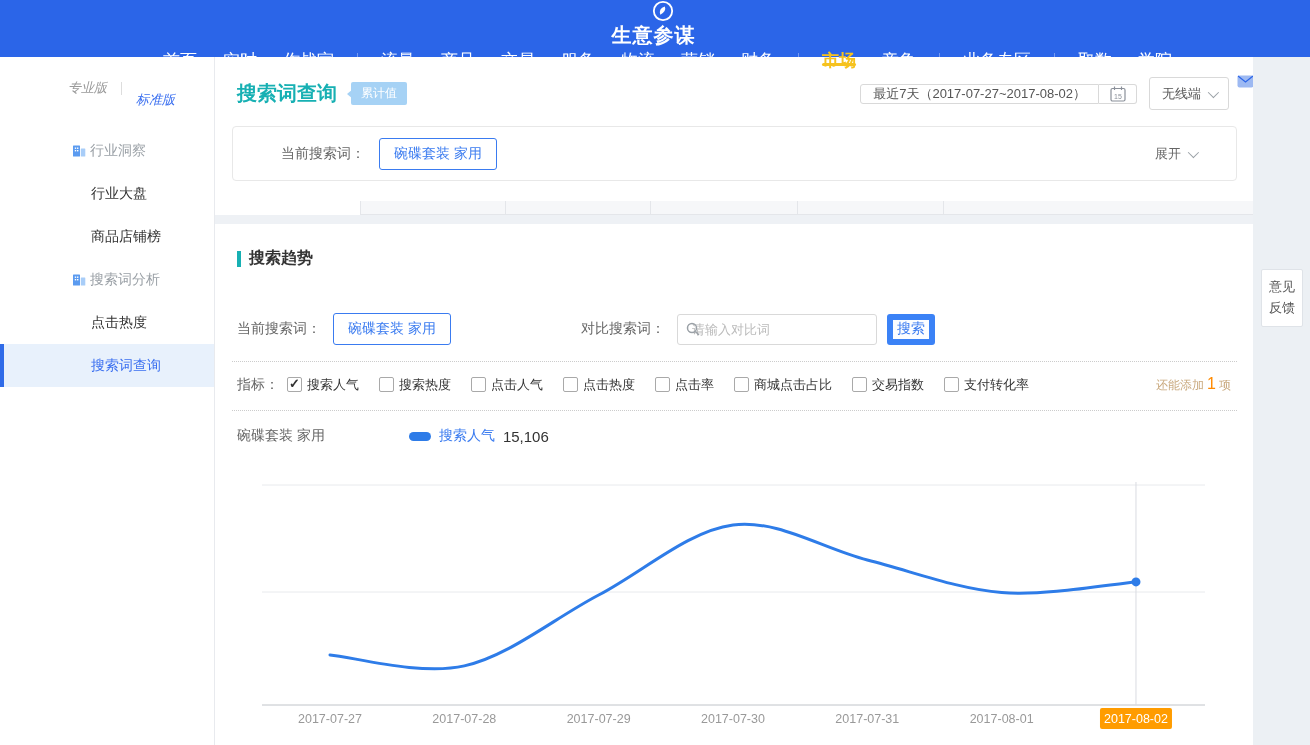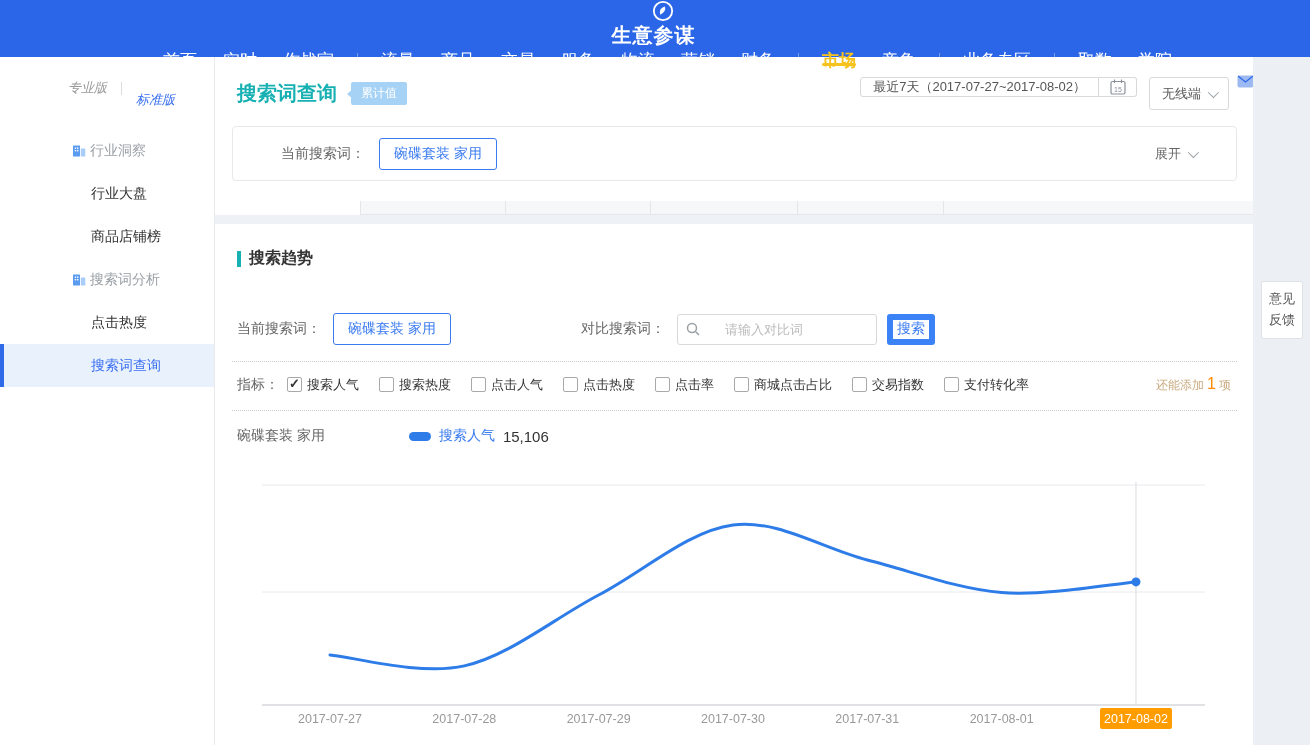--- a/index.html
+++ b/index.html
@@ -39,21 +39,21 @@
   .menu-row.item.active::before { content:""; position:absolute; left:0; top:0; bottom:0; width:4px; background:#2f6be8; }
 
   
   .content { width:1038px; flex:none; display:flex; flex-direction:column; background:#eef1f5; }
   .header-card { background:#fff; padding-bottom:2px; }
   .title-row { display:flex; align-items:center; padding:20px 24px 0 22px; }
   .page-title { font-size:20px; font-weight:bold; color:#17b0b3; }
   .title-badge { position:relative; margin-left:14px; background:#a6d2f5; color:#fff; font-size:12px; padding:3px 10px; border-radius:2px; }
   .title-badge::before { content:""; position:absolute; left:-9px; top:50%; transform:translateY(-50%); border:5px solid transparent; border-right:6px solid #a6d2f5; }
   .title-spacer { flex:1; }
-  .date-group { display:flex; align-items:flex-start; height:33px; }
+  .date-group { display:flex; align-items:center; height:33px; }
   .date-box { display:flex; align-items:center; padding:0 12px; border:1px solid #d9d9d9; border-radius:3px 0 0 3px; font-size:13px; color:#555; background:#fff; cursor:pointer; white-space:nowrap; }
   .cal-box { width:38px; border:1px solid #d9d9d9; border-left:none; border-radius:0 3px 3px 0; display:flex; align-items:center; justify-content:center; background:#fff; cursor:pointer; }
   .terminal-box { margin-left:12px; margin-right:0; height:33px; padding:0 12px; border:1px solid #d9d9d9; border-radius:3px; display:flex; align-items:center; font-size:13px; color:#555; background:#fff; cursor:pointer; }
   .chev { display:inline-block; width:8px; height:8px; border-right:1px solid #9aa0a6; border-bottom:1px solid #9aa0a6; transform:rotate(45deg) translateY(-2px); margin-left:7px; }
   .filter-box { margin:16px 16px 18px 17px; height:55px; border:1px solid #e8e8e8; border-radius:4px; display:flex; align-items:center; padding:0 40px 0 48px; }
   .filter-label { font-size:14px; color:#666; margin-right:14px; white-space:nowrap; }
   .term-button { border:1px solid #3a7bf0; color:#3a7bf0; background:#fff; font-size:14px; padding:6px 14px; border-radius:3px; cursor:pointer; white-space:nowrap; font-family:inherit; }
   .expand-link { margin-left:auto; font-size:13px; color:#666; cursor:pointer; display:flex; align-items:center; }
 
   .tab-strip { display:flex; height:21px; }
@@ -64,21 +64,21 @@
   
   .trend-card { background:#fff; flex:1; }
   .section-title-row { display:flex; align-items:center; padding:24px 22px 0 22px; }
   .section-bar { width:4px; height:16px; background:#17b0b3; margin-right:8px; }
   .section-title { font-size:16px; font-weight:bold; color:#333; }
 
   .search-row { display:flex; align-items:center; padding:0 22px; margin-top:44px; }
   .row-label { font-size:14px; color:#666; margin-right:12px; white-space:nowrap; }
   .compare-label { margin-left:130px; }
   .compare-wrap { position:relative; }
-  .compare-input { width:200px; height:31px; border:1px solid #d9d9d9; border-radius:3px; padding:0 8px 0 47px; font-size:13px; color:#333; font-family:inherit; outline:none; }
+  .compare-input { width:200px; height:31px; border:1px solid #d9d9d9; border-radius:3px; padding:0 8px 0 14px; font-size:13px; color:#333; font-family:inherit; outline:none; }
   .compare-input::placeholder { color:#bbb; }
   .search-icon-abs { position:absolute; left:9px; top:8px; }
   .search-btn { margin-left:10px; width:48px; height:31px; border:6px solid #3b82f6; color:#3a7bf0; background:#fbfdff; border-radius:3px; font-size:14px; cursor:pointer; font-family:inherit; }
 
   .dotted { border-top:1px dotted #ccc; margin:16px 16px 0 17px; }
   .metrics-row { display:flex; align-items:center; padding:0 22px; margin-top:13px; }
   .metric { display:flex; align-items:center; margin-right:20px; cursor:pointer; }
   .cb { width:15px; height:15px; border:1px solid #a9a9a9; border-radius:2px; background:#fff; margin-right:5px; position:relative; flex:none; }
   .cb.checked::after { content:"✓"; position:absolute; left:1px; top:-2px; font-size:13px; font-weight:bold; color:#333; }
   .metric-label { font-size:13px; color:#333; white-space:nowrap; }
@@ -89,21 +89,21 @@
   .legend-term { font-size:14px; color:#666; }
   .legend-series { display:flex; align-items:center; margin-left:84px; }
   .legend-pill { width:22px; height:9px; border-radius:5px; background:#2e7ce8; margin-right:8px; }
   .legend-metric { font-size:14px; color:#3a7bf0; margin-right:8px; }
   .legend-value { font-size:15px; color:#333; }
 
   .chart-wrap { position:relative; margin-top:10px; height:290px;text-align:right; }
 
   
   .right-rail { flex:1; background:#ecf0f4; position:relative; }
-  .feedback-btn { position:absolute; left:8px; top:224px; width:42px; height:58px; background:#fff; border:1px solid #dfe3e8; border-radius:2px; font-size:13px; color:#555; display:flex; flex-direction:column; align-items:center; justify-content:center; line-height:1.6; cursor:pointer; }
+  .feedback-btn { position:absolute; left:8px; top:212px; width:42px; height:58px; background:#fff; border:1px solid #dfe3e8; border-radius:2px; font-size:13px; color:#555; display:flex; flex-direction:column; align-items:center; justify-content:center; line-height:1.6; cursor:pointer; }
 </style>
 </head>
 <body>
 
 <div class="screen">
 
   <nav class="topnav">
     <svg class="logo" viewBox="0 0 24 24">
       <circle cx="12" cy="12" r="10" fill="none" stroke="#fff" stroke-width="2"></circle>
       <path d="M9 16 Q7 9 14 7 Q16 12 9 16 Z" fill="#fff"></path>

